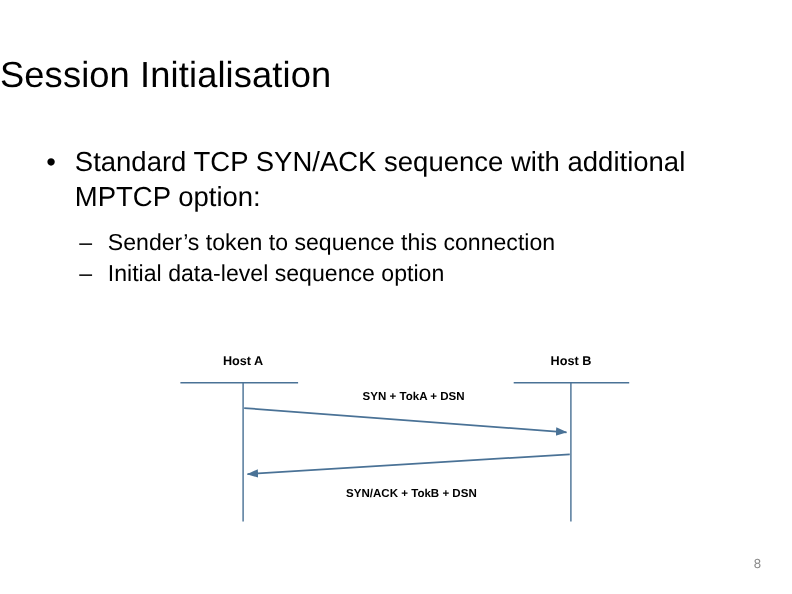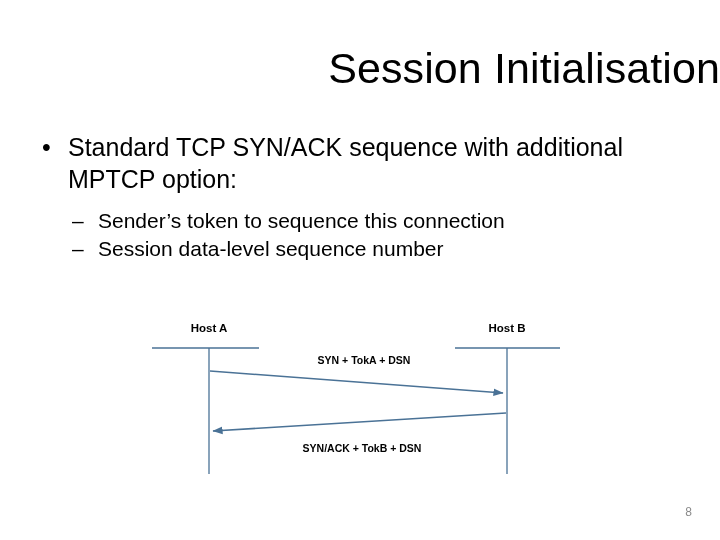--- a/index.html
+++ b/index.html
@@ -19,22 +19,22 @@
     background: #ffffff;
     overflow: hidden;
   }
 
   
   #slide-title {
     position: absolute;
     left: 0;
     top: 48px;
     width: 720px;
-    text-align: right;
-    font-size: 43px;
+    text-align: left;
+    font-size: 33px;
     line-height: 40px;
     font-weight: 400;
     letter-spacing: 0.1px;
     color: #000000;
     white-space: nowrap;
   }
 
   
   #body-list {
     position: absolute;
@@ -72,21 +72,21 @@
     position: absolute;
     left: 0;
     top: 0;
     font-size: 21px;
     line-height: 28px;
   }
 
   
   #seq-diagram {
     position: absolute;
-    left: 0;
+    left: 12px;
     top: 300px;
     width: 660px;
     height: 190px;
   }
   #seq-svg {
     display: block;
   }
   .host-label {
     font-family: "Liberation Sans", sans-serif;
     font-size: 11.5px;
@@ -124,21 +124,21 @@
       <span>Standard TCP SYN/ACK sequence with additional MPTCP option:</span>
     </div>
 
     <div class="sublist">
       <div class="bullet-l2">
         <span class="marker">–</span>
         <span>Sender’s token to sequence this connection</span>
       </div>
       <div class="bullet-l2">
         <span class="marker">–</span>
-        <span>Session data-level sequence number</span>
+        <span>Initial data-level sequence option</span>
       </div>
     </div>
 
   </div>
 
   <div id="seq-diagram">
     <svg id="seq-svg" width="720" height="190" viewBox="0 0 720 190">
 
       <defs>
         <marker id="arrow-right" markerWidth="7" markerHeight="7" refX="6" refY="3" orient="auto" markerUnits="strokeWidth">

